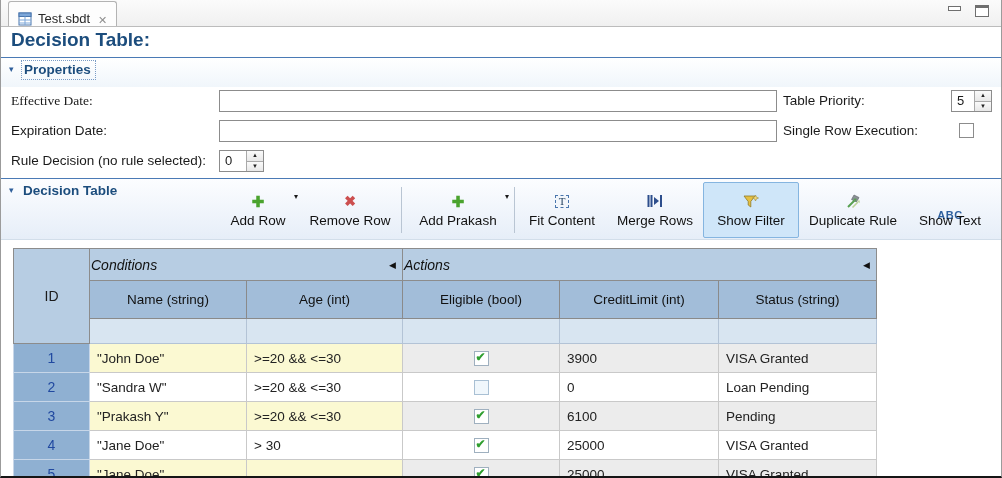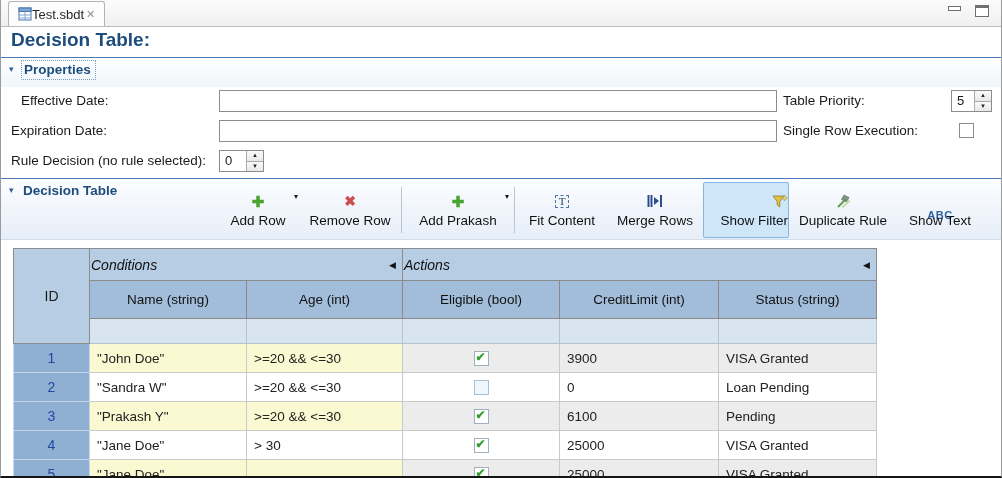--- a/index.html
+++ b/index.html
@@ -8,21 +8,21 @@
     background:#ffffff; overflow:hidden;
     border-left:1px solid #9b9b9b; border-right:1px solid #9b9b9b; border-bottom:2px solid #151515;
     font-family:"Liberation Sans", sans-serif; color:#1a1a1a;
   }
 
   
   .tabbar { position:absolute; top:0; left:0; right:0; height:26px;
             background:linear-gradient(#fbfbfb,#f0f0f0); border-bottom:1px solid #bcbcbc; }
   .tab { position:absolute; left:7px; top:1px; height:25px; box-sizing:border-box;
          background:#fdfdfd; border:1px solid #b3b3b3; border-bottom:none;
-         border-radius:3px 3px 0 0; display:flex; align-items:center; padding:0 9px; gap:0; }
+         border-radius:3px 3px 0 0; display:flex; align-items:flex-end; padding:0 9px; gap:6px; }
   .tab-title { font-size:13px; color:#2a2a2a; }
   .tab-close { font-size:11px; color:#8f8f8f; line-height:1; margin-left:2px; }
   .win-controls { position:absolute; right:12px; top:5px; display:flex; gap:14px; align-items:flex-start; }
   .min-glyph { width:13px; height:5px; border:1px solid #6f6f6f; box-sizing:border-box; margin-top:1px; background:#fff; }
   .max-glyph { width:14px; height:12px; border:1px solid #6f6f6f; border-top:3px solid #6f6f6f; box-sizing:border-box; background:#fff; }
 
   
   .page-title { position:absolute; left:10px; top:29px; font-size:19px; font-weight:bold; color:#1c4d7d; }
   .sec-band { position:absolute; left:0; right:0; box-sizing:border-box; border-top:1px solid #4a7ab5; }
   #props-band { top:57px; height:30px; background:linear-gradient(#ffffff,#f0f6fb); }
@@ -106,21 +106,21 @@
     </div>
   </div>
 
   <div class="page-title">Decision Table:</div>
 
   <div class="sec-band" id="props-band">
     <span class="sec-tri">▾</span>
     <span class="sec-title focus">Properties</span>
   </div>
 
-  <span class="flabel" style="left:20px; top:90px;">Effective Date:</span>
+  <span class="flabel" style="left:10px; top:90px;font-family:Liberation Serif, serif;">Effective Date:</span>
   <input class="tinput" style="left: 218px; top: 90px; width: 558px;" value="">
   <span class="flabel" style="left:782px; top:90px;">Table Priority:</span>
   <div class="spinner" style="left:950px; top:90px; width:41px;">
     <span class="spin-val">5</span>
     <span class="spin-btns">
       <span class="spin-up">▲</span>
       <span class="spin-down">▼</span>
     </span>
   </div>
 
@@ -176,21 +176,21 @@
       <span class="ticon">
         <svg width="16" height="14" viewBox="0 0 16 14">
           <rect x="0.5" y="1" width="2" height="12" fill="#2d4e8c"></rect>
           <rect x="3.5" y="1" width="2" height="12" fill="#2d4e8c"></rect>
           <polygon points="7,3 12,7 7,11" fill="#2d4e8c"></polygon>
           <rect x="13" y="1" width="2" height="12" fill="#2d4e8c"></rect>
         </svg>
       </span>
       <span>Merge Rows</span>
     </div>
-    <div class="tbtn active" style="width:86px;align-items:flex-end;">
+    <div class="tbtn active" style="width:96px;">
       <span class="ticon">
         <svg width="16" height="15" viewBox="0 0 16 15">
           <polygon points="1,2 12,2 7.8,7.5 7.8,13 5.2,11 5.2,7.5" fill="#e5c043" stroke="#8e7a2a" stroke-width="0.8"></polygon>
           <polygon points="12.5,1 13.4,3.1 15.5,4 13.4,4.9 12.5,7 11.6,4.9 9.5,4 11.6,3.1" fill="#f3d878" stroke="#9a8a3a" stroke-width="0.6"></polygon>
         </svg>
       </span>
       <span>Show Filter</span>
     </div>
     <div class="tbtn" style="width:108px;">
       <span class="ticon">

